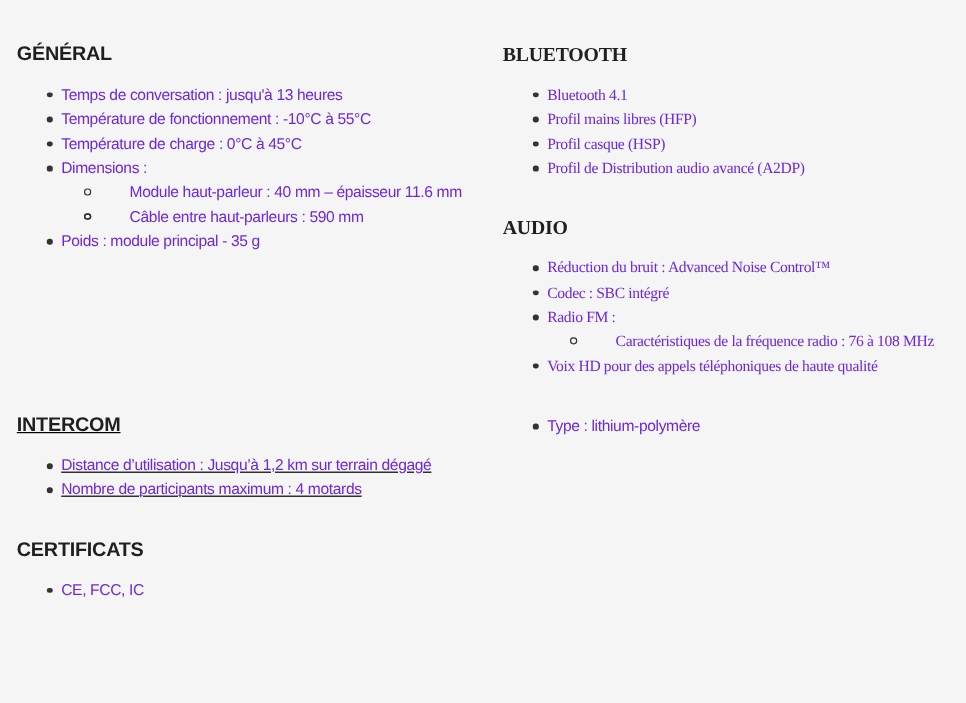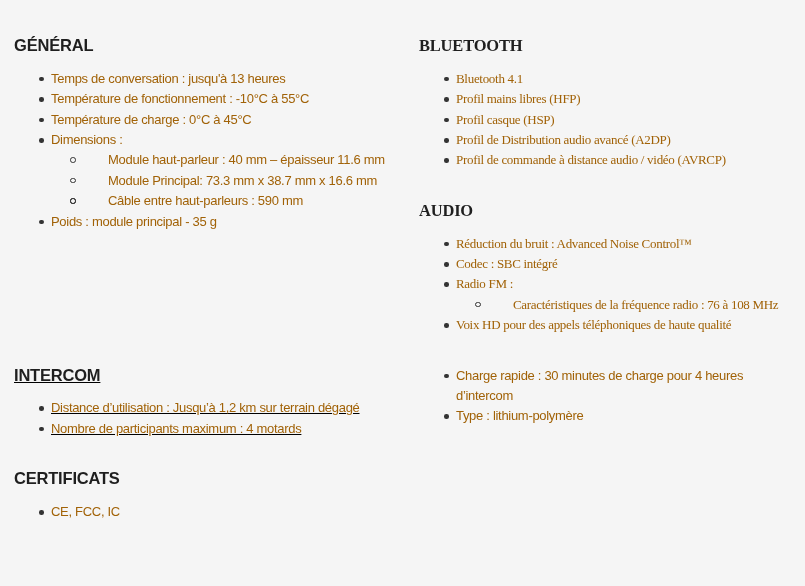--- a/index.html
+++ b/index.html
@@ -36,21 +36,21 @@
     list-style: none;
     margin: 0;
     padding: 0;
   }
   ul.spec-list li {
     position: relative;
     padding-left: 37px;
     font-size: 13px;
     letter-spacing: -0.3px;
     line-height: 20.4px;
-    color: #a16207;
+    color: #6d28d9;
   }
   .txt { white-space: pre-line; }
   .marker {
     position: absolute;
     display: block;
   }
   .marker.disc {
     left: 25px;
     top: 8px;
     width: 4.5px;
@@ -102,21 +102,20 @@
           <li>
             <span class="marker disc"></span>
             <span class="txt">Dimensions :</span>
             <ul class="sub">
               <li>
                 <span class="marker circle"></span>
                 <span class="txt">Module haut-parleur : 40 mm – épaisseur 11.6 mm</span>
               </li>
               <li>
                 <span class="marker circle"></span>
-                <span class="txt">Module Principal: 73.3 mm x 38.7 mm x 16.6 mm</span>
               </li>
               <li>
                 <span class="marker circle"></span>
               </li>
               <li>
                 <span class="marker circle"></span>
                 <span class="txt">Câble entre haut-parleurs : 590 mm</span>
               </li>
             </ul>
           </li>
@@ -140,24 +139,20 @@
             <span class="marker disc"></span>
             <span class="txt">Profil mains libres (HFP)</span>
           </li>
           <li>
             <span class="marker disc"></span>
             <span class="txt">Profil casque (HSP)</span>
           </li>
           <li>
             <span class="marker disc"></span>
             <span class="txt">Profil de Distribution audio avancé (A2DP)</span>
-          </li>
-          <li>
-            <span class="marker disc"></span>
-            <span class="txt">Profil de commande à distance audio / vidéo (AVRCP)</span>
           </li>
         </ul>
       </div>
 
       <div class="section">
         <h2 class="section-title">AUDIO</h2>
         <ul class="spec-list">
           <li>
             <span class="marker disc"></span>
             <span class="txt">Réduction du bruit : Advanced Noise Control™</span>
@@ -198,25 +193,20 @@
           </li>
         </ul>
       </div>
     </div>
 
     <div style="grid-column:2; grid-row:2;">
       <div class="section">
         <ul class="spec-list">
           <li>
             <span class="marker disc"></span>
-            <span class="txt">Charge rapide : 30 minutes de charge pour 4 heures
-d’intercom</span>
-          </li>
-          <li>
-            <span class="marker disc"></span>
             <span class="txt">Type : lithium-polymère</span>
           </li>
         </ul>
       </div>
     </div>
 
     <div style="grid-column:1; grid-row:3;">
       <div class="section">
         <h2 class="section-title">CERTIFICATS</h2>
         <ul class="spec-list">

